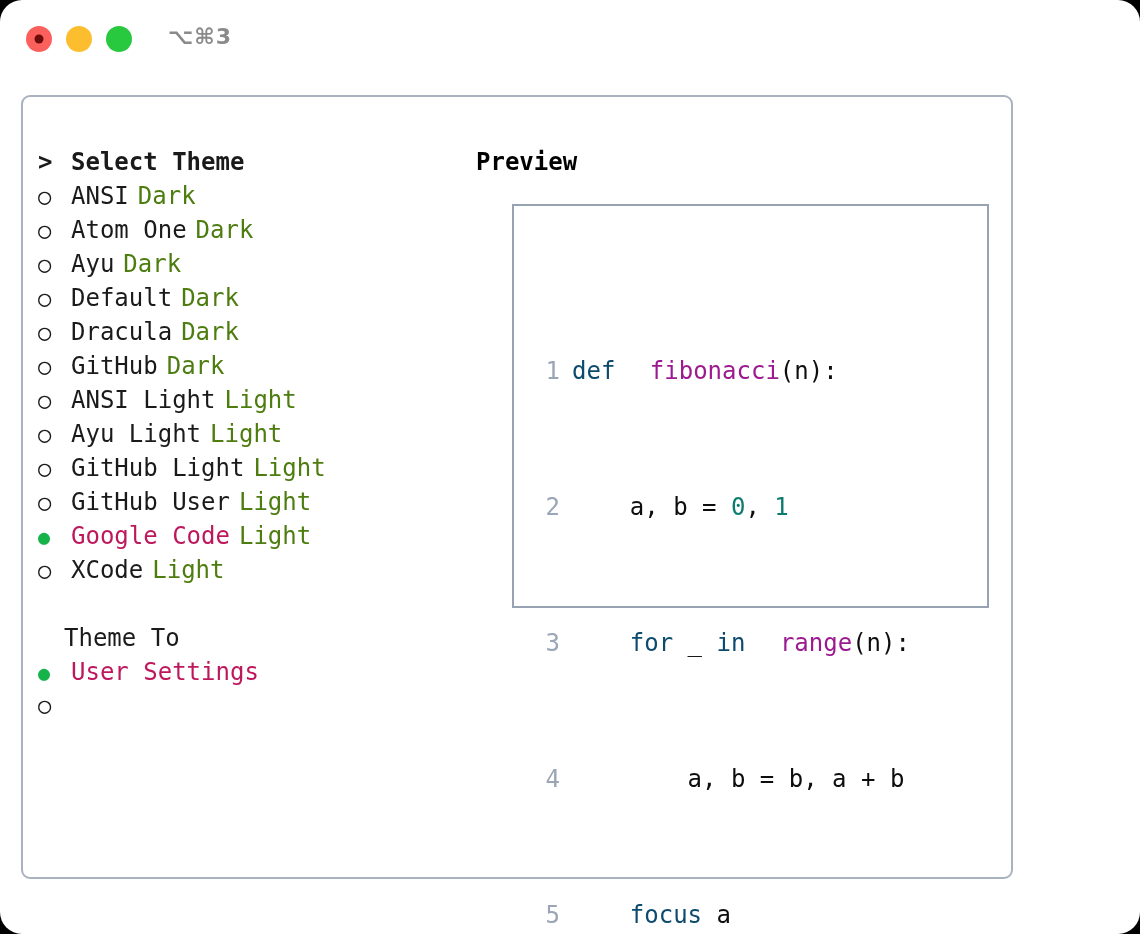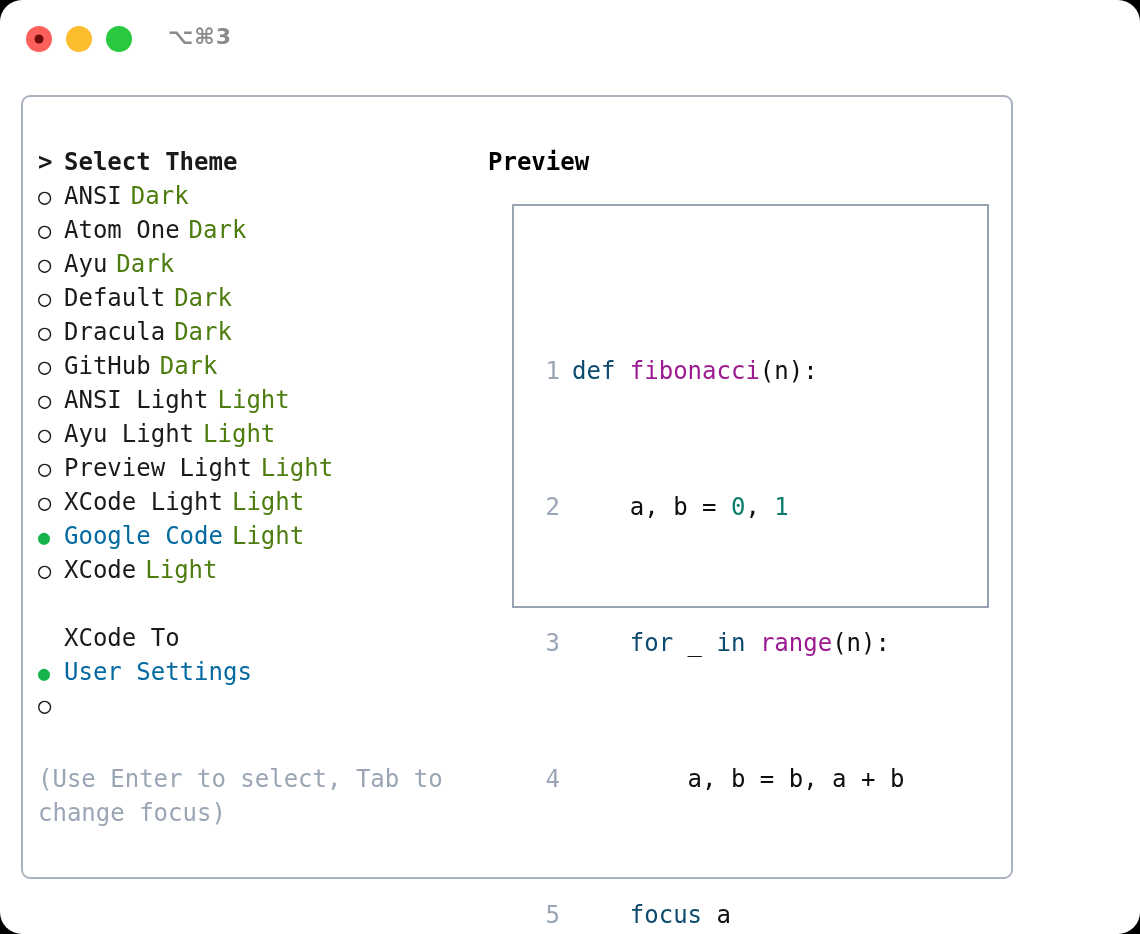--- a/index.html
+++ b/index.html
@@ -118,22 +118,22 @@
   }
   .marker.sel { color: #16b34a; font-size: 20px; }
   .marker.blank { color: transparent; }
 
   .header-row {
     font-weight: 700;
     color: #000000;
   }
   .header-row .marker { font-weight: 700; font-size: 24px; }
 
-  .row-label { color: #1a1a1a; }
-  .row-label.green { color: #0369a1; }
+  .row-label { color: #1a1a1a; margin-left: 7px; }
+  .row-label.green { color: #be185d; }
   .row-tag {
     color: #4d7c0f;
     padding-left: 9px;
   }
 
   .section-title {
     color: #1a1a1a;
     font-weight: 400;
   }
 
@@ -145,21 +145,21 @@
     top: 665px;
     width: 420px;
     font-size: 24px;
     line-height: 34px;
     color: #9aa5b5;
   }
 
   
   .right-col {
     position: absolute;
-    left: 465px;
+    left: 453px;
     top: 48px;
     width: 500px;
   }
   .preview-title {
     font-size: 24px;
     line-height: 34px;
     font-weight: 700;
     color: #000000;
   }
 
@@ -185,21 +185,21 @@
   .code-line { display: flex; white-space: pre; }
   .ln {
     display: inline-block;
     width: 28px;
     flex: 0 0 28px;
     text-align: right;
     color: #9aa5b5;
     padding-right: 12px;
   }
   .kw   { color: #0c4a6e; }
-  .fn   { color: #9c1a91; }
+  .fn   { color: #9c1a91; margin-left: 20px; }
   .num  { color: #0b7b6e; }
   .pl   { color: #0d0d0d; }
 
 </style>
 </head>
 <body>
 
 <div class="window">
 
   <div class="titlebar">
@@ -246,51 +246,50 @@
 
         <div class="row">
           <span class="marker">○</span><span class="row-label">ANSI Light</span><span class="row-tag">Light</span>
         </div>
 
         <div class="row">
           <span class="marker">○</span><span class="row-label">Ayu Light</span><span class="row-tag">Light</span>
         </div>
 
         <div class="row">
-          <span class="marker">○</span><span class="row-label">Preview Light</span><span class="row-tag">Light</span>
-        </div>
-
-        <div class="row">
-          <span class="marker">○</span><span class="row-label">XCode Light</span><span class="row-tag">Light</span>
+          <span class="marker">○</span><span class="row-label">GitHub Light</span><span class="row-tag">Light</span>
+        </div>
+
+        <div class="row">
+          <span class="marker">○</span><span class="row-label">GitHub User</span><span class="row-tag">Light</span>
         </div>
 
         <div class="row">
           <span class="marker sel">●</span><span class="row-label green">Google Code</span><span class="row-tag">Light</span>
         </div>
 
         <div class="row">
           <span class="marker">○</span><span class="row-label">XCode</span><span class="row-tag">Light</span>
         </div>
 
         <div class="spacer"></div>
 
         <div class="row">
-          <span class="marker blank">○</span><span class="section-title">XCode To</span>
+          <span class="marker blank">○</span><span class="section-title">Theme To</span>
         </div>
 
         <div class="row">
           <span class="marker sel">●</span><span class="row-label green">User Settings</span>
         </div>
 
         <div class="row">
           <span class="marker">○</span>
         </div>
       </div>
 
-      <div class="hint">(Use Enter to select, Tab to change focus)</div>
 
       <div class="right-col">
         <div class="preview-title">Preview</div>
       </div>
 
       <div class="preview-box">
         <div class="code">
 
           <div class="code-line">
             <span class="ln">1</span><span class="kw">def </span><span class="fn">fibonacci</span><span class="pl">(n):</span>

